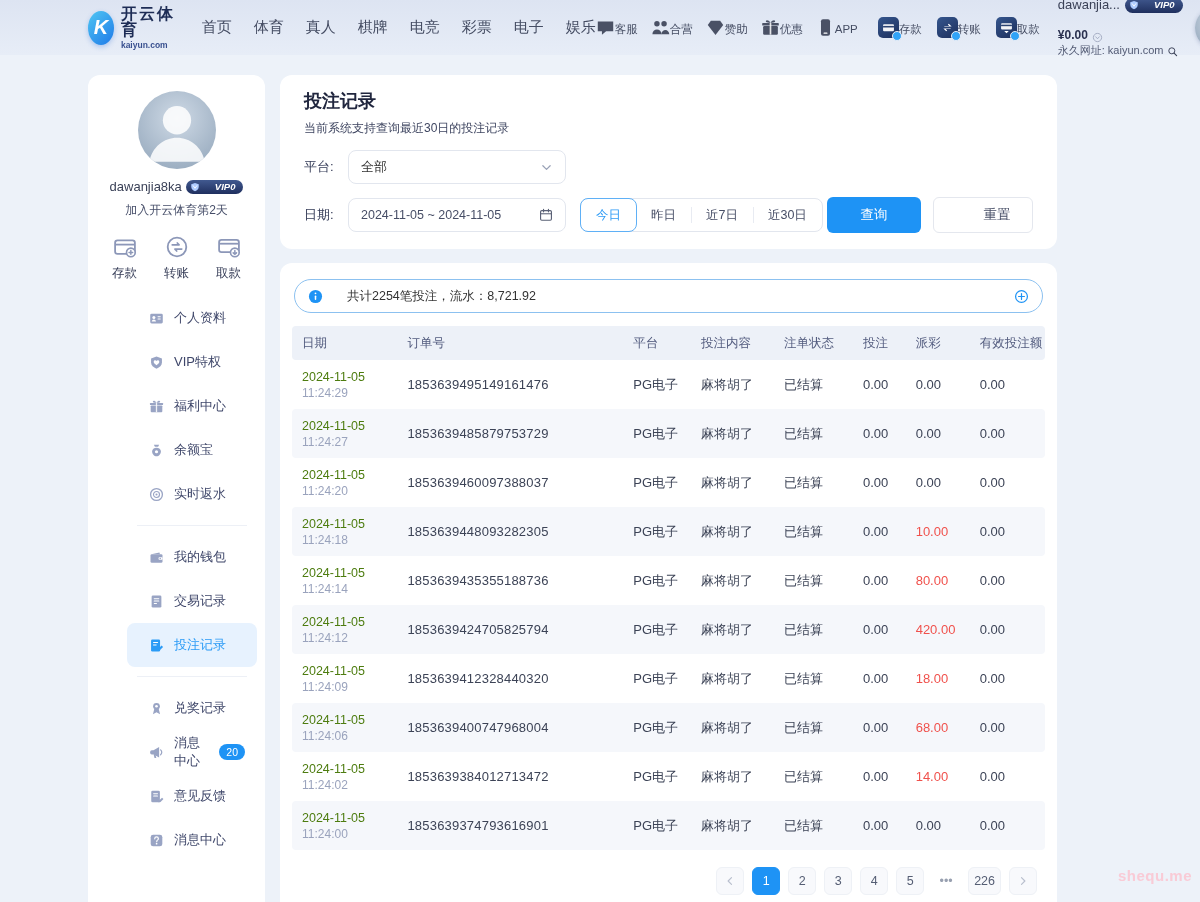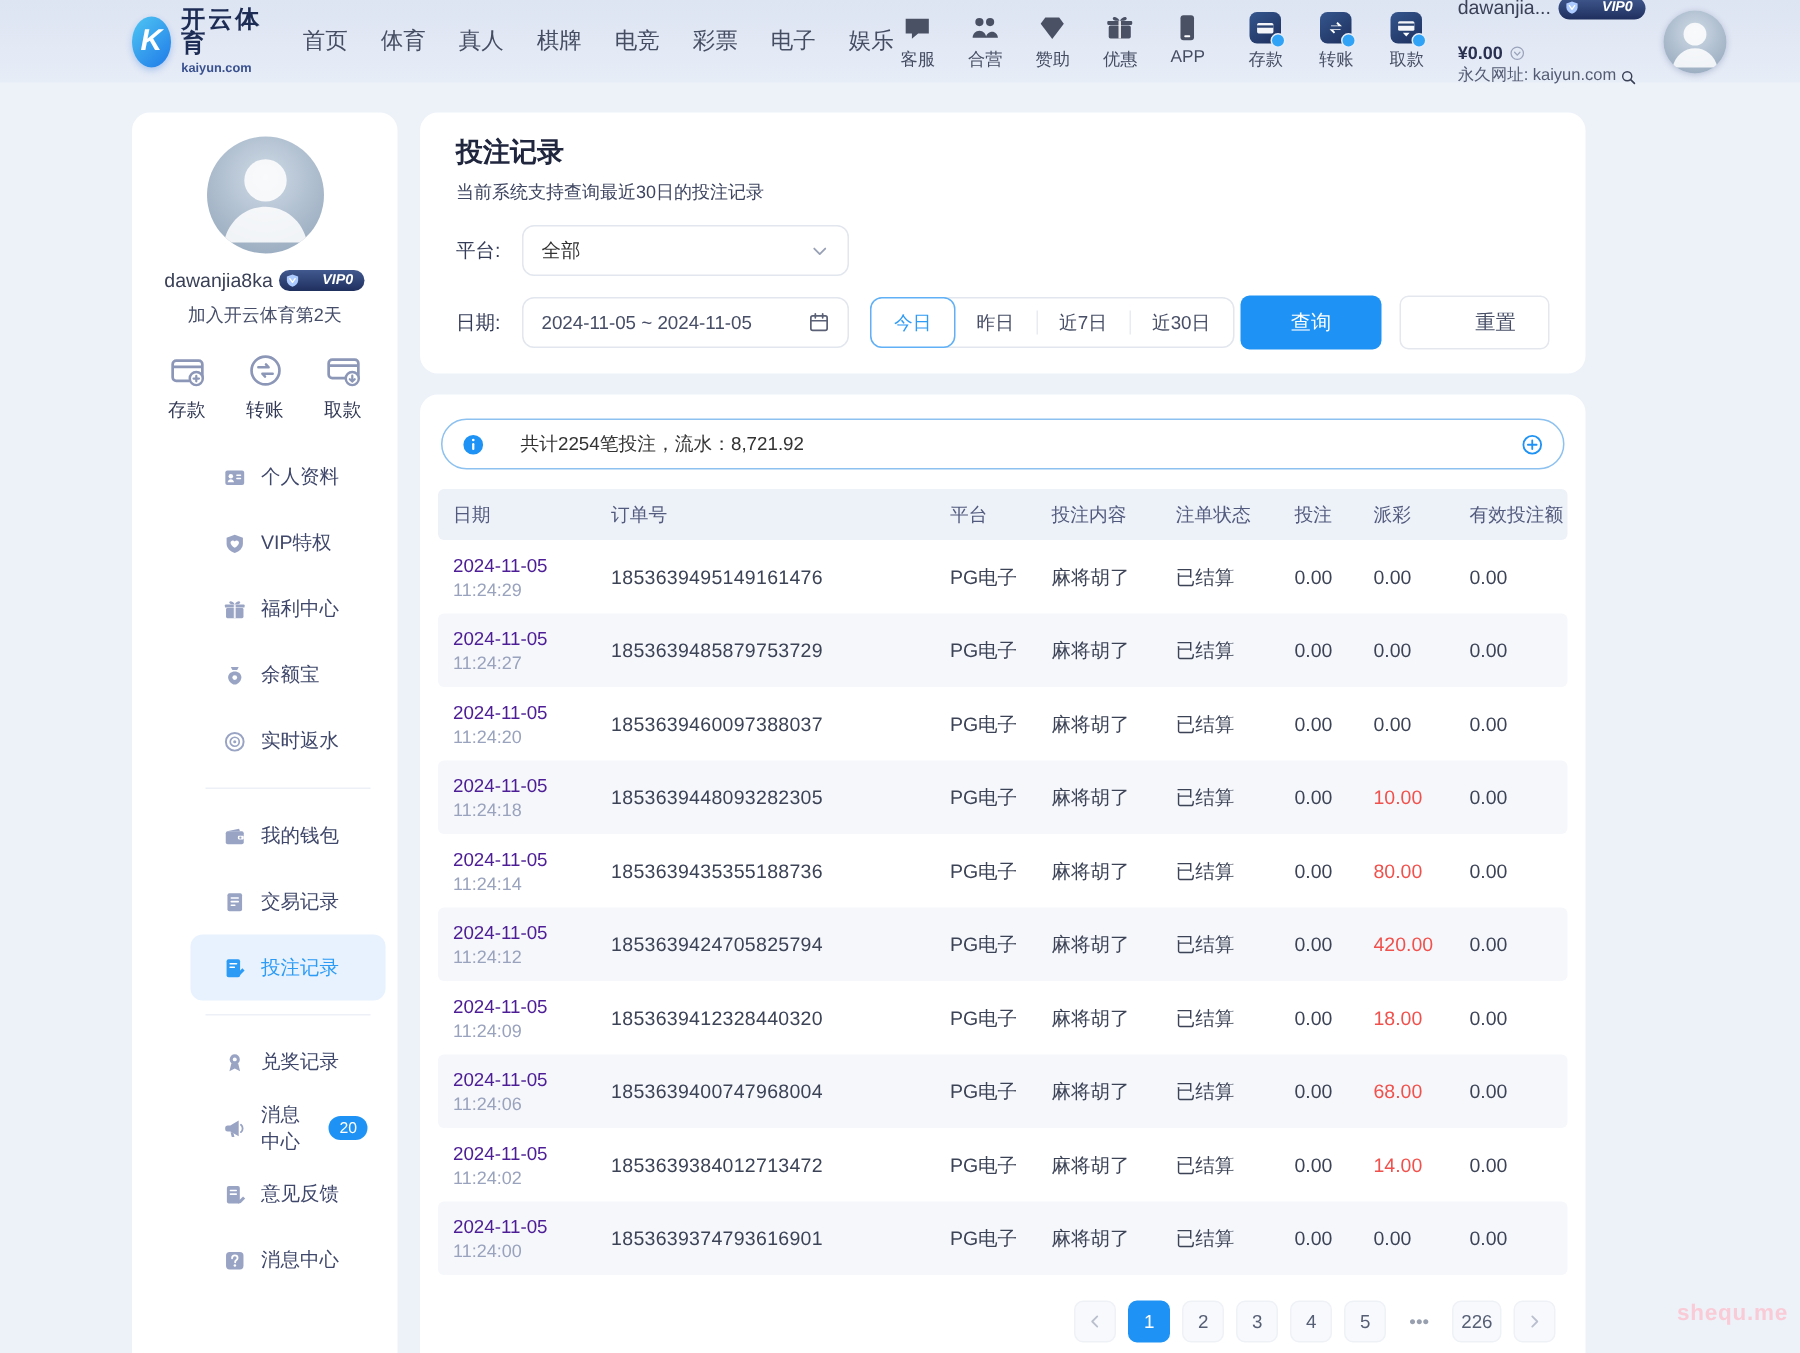--- a/index.html
+++ b/index.html
@@ -19,38 +19,38 @@
   .logo-badge{width:34px;height:34px;border-radius:50%;
     background:linear-gradient(135deg,#4fc6f3,#1f7ae8);color:#fff;font-weight:bold;
     font-size:20px;font-style:italic;display:flex;align-items:center;justify-content:center;
     box-shadow:0 2px 5px rgba(40,110,220,.3);}
   .brand-name{font-size:16px;font-weight:bold;color:#1d2c55;letter-spacing:2px;line-height:1;}
   .brand-domain{font-size:8.5px;color:#39508f;margin-top:3px;font-weight:bold;line-height:1;}
   .nav{display:flex;gap:22px;margin-left:26px;}
   .nav-item{font-size:15px;color:#454d63;cursor:pointer;white-space:nowrap;}
   .header-right{margin-left:auto;display:flex;align-items:center;}
   .hq-group{display:flex;gap:13px;}
-  .hq{display:flex;flex-direction:column;align-items:center;min-width:32px;cursor:pointer;}
+  .hq{display:flex;flex-direction:row;align-items:center;min-width:32px;cursor:pointer;}
   .hq-ic{font-size:19px;color:#4a5165;height:21px;display:flex;align-items:center;}
   .hq-label{font-size:11.5px;color:#454d63;margin-top:3px;white-space:nowrap;}
   .wallet-group{display:flex;gap:15px;margin-left:20px;}
   .tile{width:21px;height:21px;border-radius:5px;position:relative;
     background:linear-gradient(145deg,#35568e,#1d2f5c);
     display:flex;align-items:center;justify-content:center;}
   .tile .ic{font-size:15px;}
   .tile::after{content:"";position:absolute;right:-3px;bottom:-3px;width:8px;height:8px;
     border-radius:50%;background:#31a3f7;border:1.5px solid #e7edf7;}
   .user-block{margin-left:18px;line-height:1.25;}
   .user-line1{display:flex;align-items:center;gap:5px;}
   .user-name{font-size:13px;color:#3a4157;}
   .vip-pill{display:inline-flex;align-items:center;gap:15px;
     background:linear-gradient(180deg,#41598f,#1f2f5e);color:#fff;font-size:9.5px;
     font-weight:bold;font-style:italic;padding:1.5px 8px 1.5px 4px;border-radius:9px;}
   .vip-pill .icn{font-size:10px;color:#aecbff;}
-  .user-line2{display:flex;align-items:center;gap:4px;font-size:12px;font-weight:bold;color:#2a3150;margin-top:15px;}
+  .user-line2{display:flex;align-items:flex-end;gap:4px;font-size:12px;font-weight:bold;color:#2a3150;margin-top:15px;}
   .user-line2 .icn{font-size:11px;color:#9aa3bb;}
   .user-line3{font-size:11px;color:#535b74;display:flex;align-items:center;gap:3px;margin-top:1px;white-space:nowrap;}
   .user-line3 .icn{font-size:11px;color:#3a4157;}
   .avatar{border-radius:50%;overflow:hidden;
     background:radial-gradient(circle at 50% 35%,#cfdae6,#8fa3b8);
     display:flex;align-items:center;justify-content:center;}
   .avatar .ic{width:100%;height:100%;}
   .avatar-sm{width:42px;height:42px;margin-left:12px;box-shadow:0 1px 4px rgba(40,60,120,.25);flex:none;}
 
   
@@ -113,21 +113,21 @@
   .summary-text{font-size:12.5px;color:#333;margin-left:24px;flex:1;}
   .summary-bar .plus-ic{font-size:15px;color:#1e93f5;cursor:pointer;}
 
   .bet-table{margin-top:13px;}
   .t-head,.t-row{display:grid;grid-template-columns:14% 30% 9% 11% 10.5% 7% 8.5% 10%;align-items:center;}
   .t-head{height:34px;background:#edf1f8;border-radius:4px;}
   .t-head > div{font-size:12.5px;color:#525b7e;padding-left:10px;}
   .t-row{height:49px;border-radius:4px;}
   .t-body .t-row:nth-child(even){background:#f5f7fb;}
   .t-row > div{font-size:13px;color:#3c4356;padding-left:10px;}
-  .cell-date .d1{font-size:12.5px;color:#4c1d95;}
+  .cell-date .d1{font-size:12.5px;color:#4d7c0f;}
   .cell-date .d2{font-size:12px;color:#9aa3bd;margin-top:2px;}
   .cell-order{font-size:13.5px;letter-spacing:.2px;}
   .cell-status{color:#8f98b6;}
   .cell-payout.red{color:#f0514c;}
 
   .pagination{display:flex;justify-content:flex-end;align-items:center;gap:8px;margin-top:17px;padding-right:8px;}
   .page-btn{min-width:28px;height:28px;border-radius:6px;background:#f8f9fc;border:1px solid #eef1f6;
     display:flex;align-items:center;justify-content:center;font-size:12.5px;color:#555e74;
     cursor:pointer;box-sizing:border-box;padding:0 5px;}
   .page-btn.arrow .icn{font-size:12px;color:#b9bfce;}

